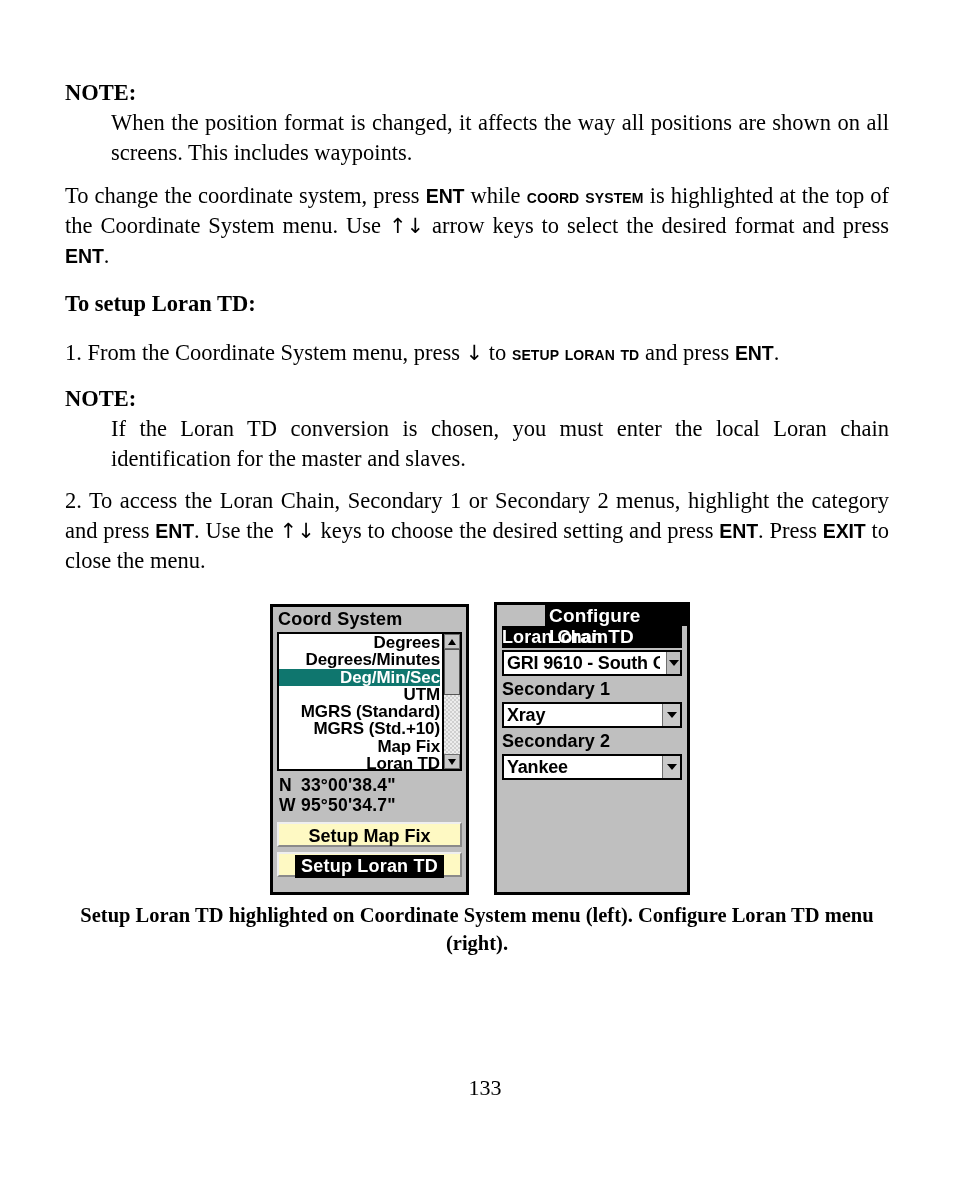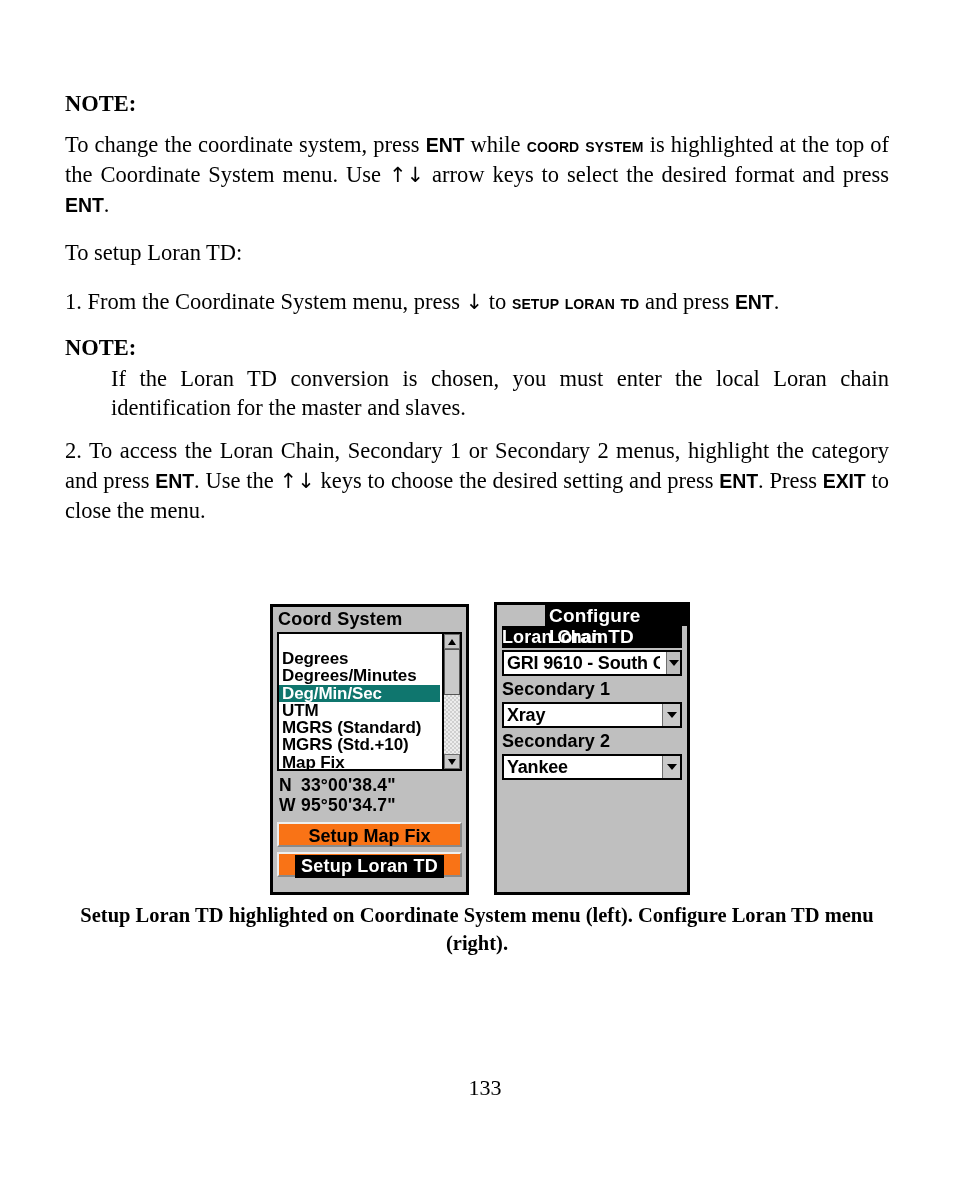--- a/index.html
+++ b/index.html
@@ -20,21 +20,21 @@
     position: absolute;
     left: 0; top: 0;
     width: 954px;
     height: 1199px;
     overflow: hidden;
   }
 
   .content {
     position: absolute;
     left: 65px;
-    top: 90px;
+    top: 79px;
     width: 824px;
   }
 
   
   .note-label {
     font-family: "Liberation Serif", serif;
     font-weight: bold;
     font-size: 22.5px;
     line-height: 1.22;
     margin: 0 0 2px 0;
@@ -49,21 +49,21 @@
     margin: 13px 0 0 0;
     font-size: 22.5px;
     line-height: 1.33;
     text-align: justify;
     text-justify: inter-word;
   }
   p.para.tight { margin-top: 10px; }
 
   h3.subhead {
     font-family: "Liberation Serif", serif;
-    font-weight: normal;
+    font-weight: bold;
     font-size: 22.5px;
     margin: 19px 0 21px 0;
     line-height: 1.2;
   }
 
   .kb {
     font-family: "Liberation Sans", sans-serif;
     font-weight: bold;
     font-size: 19.5px;
     letter-spacing: -0.1px;
@@ -133,22 +133,23 @@
     position: relative;
     margin: 0 4px 0 4px;
     height: 139px;
     background: #ffffff;
     border: 2px solid #000;
     box-sizing: border-box;
     overflow: hidden;
   }
   .list-items {
     position: absolute;
-    left: 0; top: 16px;
+    left: 0; top: 0;
     right: 20px;
+    text-align: right;
   }
   .li {
     height: 17.3px;
     line-height: 17.3px;
     font-size: 17px;
     padding-left: 3px;
     white-space: nowrap;
     color: #000;
     letter-spacing: -0.1px;
   }
@@ -231,21 +232,21 @@
     display: inline-block;
     width: 22px;
   }
 
   .btn {
     margin: 5px 4px 0 4px;
     height: 25px;
     line-height: 25px;
     text-align: center;
     font-size: 18px;
-    background: #f97316;
+    background: #fef9c3;
     border: 2px solid #8a8a8a;
     border-top-color: #efefef;
     border-left-color: #efefef;
     box-sizing: border-box;
     color: #000;
   }
   .btn .inv {
     background: #000;
     color: #fff;
     padding: 1px 6px 2px 6px;
@@ -342,20 +343,21 @@
   }
 </style>
 </head>
 <body>
 
 <div class="page">
 
   <div class="content">
 
     <div class="note-label">NOTE:</div>
+    <div class="note-body">When the position format is changed, it affects the way all positions are shown on all screens. This includes waypoints.</div>
 
     <p class="para"><span>To change the coordinate system, press </span><span class="kb">ENT</span><span> while </span><span class="sc">Coord System</span><span> is highlighted at the top of the Coordinate System menu. Use </span><span class="arrow">↑</span><span class="arrow">↓</span><span> arrow keys to select the desired format and press </span><span class="kb">ENT</span><span>.</span></p>
 
     <h3 class="subhead">To setup Loran TD:</h3>
 
     <p class="para tight"><span>1. From the Coordinate System menu, press </span><span class="arrow">↓</span><span> to </span><span class="sc">Setup Loran TD</span><span> and press </span><span class="kb">ENT</span><span>.</span></p>
 
     <div class="note-label" style="margin-top:17px;">NOTE:</div>
     <div class="note-body">If the Loran TD conversion is chosen, you must enter the local Loran chain identification for the master and slaves.</div>
 

